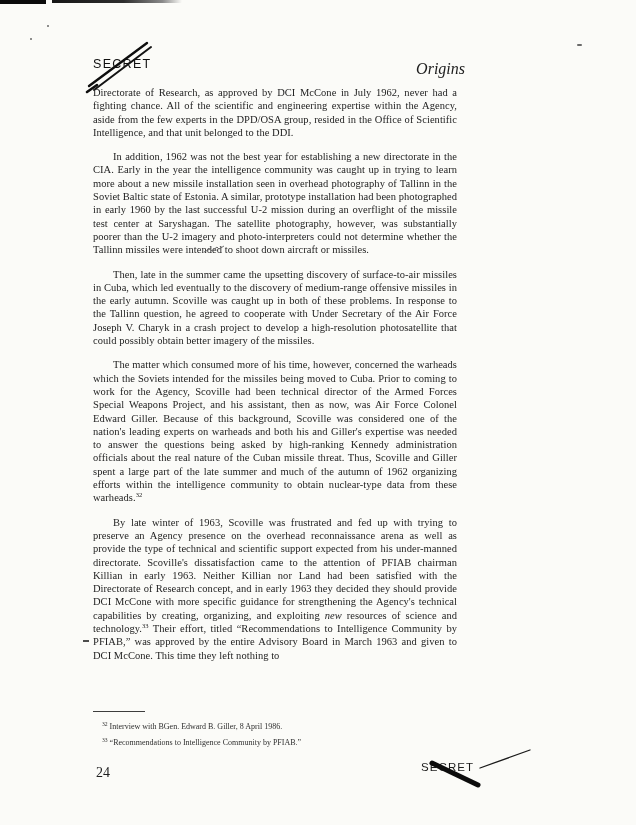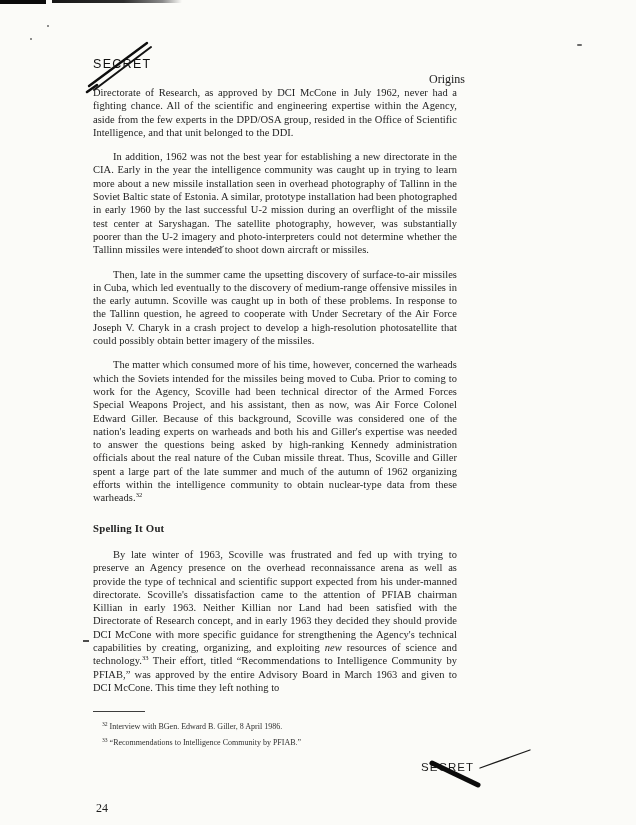--- a/index.html
+++ b/index.html
@@ -14,43 +14,43 @@
             background:linear-gradient(to right,#161616,#2e2e2e 55%,#8a8a8a 85%,rgba(0,0,0,0)); }
   .speck { position:absolute; background:#6a6a6a; border-radius:1px; }
   
   .header-stamp {
     position:absolute; left:93px; top:57px;
     font-family:"Liberation Sans", sans-serif; font-size:12.5px;
     letter-spacing:1.3px; color:#101010;
   }
   .stamp-strike-top { position:absolute; left:83px; top:38px; }
   .running-title {
-    position:absolute; right:171px; top:72px;
-    font-size:12px; color:#1d1d1d;
+    position:absolute; right:171px; top:60px;
+    font-style:italic; font-size:16px; color:#1d1d1d;
   }
   
   .doc-body {
     position:absolute; left:93px; top:86px; width:372px;
     font-size:10.5px; line-height:13.3px; text-align:justify;
     letter-spacing:0.04px;
   }
   .para { margin:0 8px 11px 0; }
   .para.indent { text-indent:20px; }
   .doc-body sup { font-size:6.5px; line-height:0; vertical-align:4px; letter-spacing:0; }
   .section-heading {
     font-size:10.8px; font-weight:bold; text-align:left;
     margin:17px 0 13px 0; letter-spacing:0.2px;
   }
   
   .footnotes { position:absolute; left:93px; top:711px; width:372px; }
   .fn-rule { width:52px; border-top:1px solid #3d3d3d; margin:0 0 6px 0; }
   .footnote { font-size:8px; line-height:13.5px; color:#2e2e2e; padding-left:9px; }
   .footnote sup { font-size:5.6px; vertical-align:3px; margin-right:2px; }
   
-  .page-number { position:absolute; left:96px; top:801px; font-size:12px; color:#1e1e1e; }
+  .page-number { position:absolute; left:96px; top:765px; font-size:14px; color:#1e1e1e; }
   .footer-stamp {
     position:absolute; left:421px; top:761px;
     font-family:"Liberation Sans", sans-serif; font-size:11.5px;
     letter-spacing:1.1px; color:#1b1b1b;
   }
   .stamp-strike-bottom { position:absolute; left:408px; top:736px; }
   .pencil-mark { position:absolute; left:203px; top:245px; }
   .margin-dash { position:absolute; left:83px; top:640px; width:6px; height:1.6px; background:#4c4c4c; }
 </style>
 </head>
@@ -70,21 +70,20 @@
     <line x1="11" y1="52" x2="68" y2="9" stroke="#141414" stroke-width="2" stroke-linecap="round"></line>
     <line x1="4" y1="54" x2="14" y2="47" stroke="#0e0e0e" stroke-width="2.6" stroke-linecap="round"></line>
   </svg>
   <span class="running-title">Origins</span>
 
   <div class="doc-body">
       <p class="para"><span>Directorate of Research, as approved by DCI McCone in July 1962, never had a fighting chance. All of the scientific and engineering expertise within the Agency, aside from the few experts in the DPD/OSA group, resided in the Office of Scientific Intelligence, and that unit belonged to the DDI.</span></p>
       <p class="para indent"><span>In addition, 1962 was not the best year for establishing a new directorate in the CIA. Early in the year the intelligence community was caught up in trying to learn more about a new missile installation seen in overhead photography of Tallinn in the Soviet Baltic state of Estonia. A similar, prototype installation had been photographed in early 1960 by the last successful U-2 mission during an overflight of the missile test center at Saryshagan. The satellite photography, however, was substantially poorer than the U-2 imagery and photo-interpreters could not determine whether the Tallinn missiles were intended to shoot down aircraft or missiles.</span></p>
       <p class="para indent"><span>Then, late in the summer came the upsetting discovery of surface-to-air missiles in Cuba, which led eventually to the discovery of medium-range offensive missiles in the early autumn. Scoville was caught up in both of these problems. In response to the Tallinn question, he agreed to cooperate with Under Secretary of the Air Force Joseph V. Charyk in a crash project to develop a high-resolution photosatellite that could possibly obtain better imagery of the missiles.</span></p>
       <p class="para indent"><span>The matter which consumed more of his time, however, concerned the warheads which the Soviets intended for the missiles being moved to Cuba. Prior to coming to work for the Agency, Scoville had been technical director of the Armed Forces Special Weapons Project, and his assistant, then as now, was Air Force Colonel Edward Giller. Because of this background, Scoville was considered one of the nation's leading experts on warheads and both his and Giller's expertise was needed to answer the questions being asked by high-ranking Kennedy administration officials about the real nature of the Cuban missile threat. Thus, Scoville and Giller spent a large part of the late summer and much of the autumn of 1962 organizing efforts within the intelligence community to obtain nuclear-type data from these warheads.</span><sup>32</sup></p>
-      <h3 class="section-heading">Spelling It Out</h3>
       <p class="para indent"><span>By late winter of 1963, Scoville was frustrated and fed up with trying to preserve an Agency presence on the overhead reconnaissance arena as well as provide the type of technical and scientific support expected from his under-manned directorate. Scoville's dissatisfaction came to the attention of PFIAB chairman Killian in early 1963. Neither Killian nor Land had been satisfied with the Directorate of Research concept, and in early 1963 they decided they should provide DCI McCone with more specific guidance for strengthening the Agency's technical capabilities by creating, organizing, and exploiting </span><i>new</i><span> resources of science and technology.</span><sup>33</sup><span> Their effort, titled “Recommendations to Intelligence Community by PFIAB,” was approved by the entire Advisory Board in March 1963 and given to DCI McCone. This time they left nothing to</span></p>
     </div>
 
   <svg class="pencil-mark" width="24" height="10" viewBox="0 0 24 10">
     <path d="M1,7 L7,4 L9,6 L14,2 L16,4 L21,1" fill="none" stroke="#6d6d6d" stroke-width="1"></path>
   </svg>
   <div class="margin-dash"></div>
 
   <div class="footnotes">
     <div class="fn-rule"></div>

